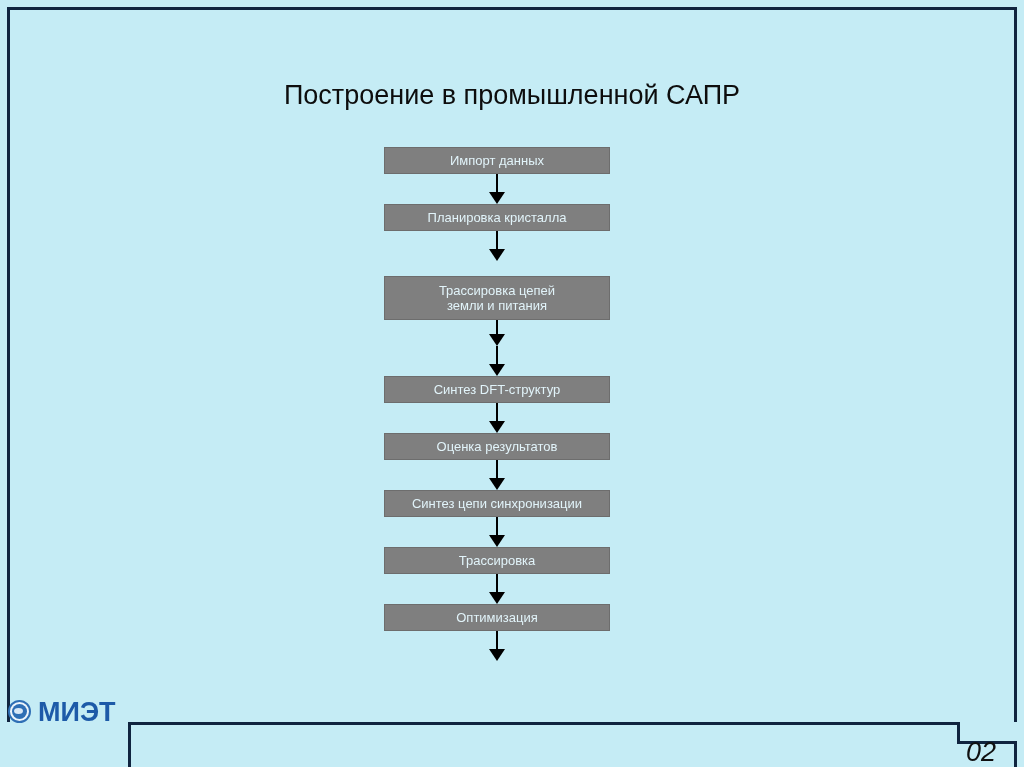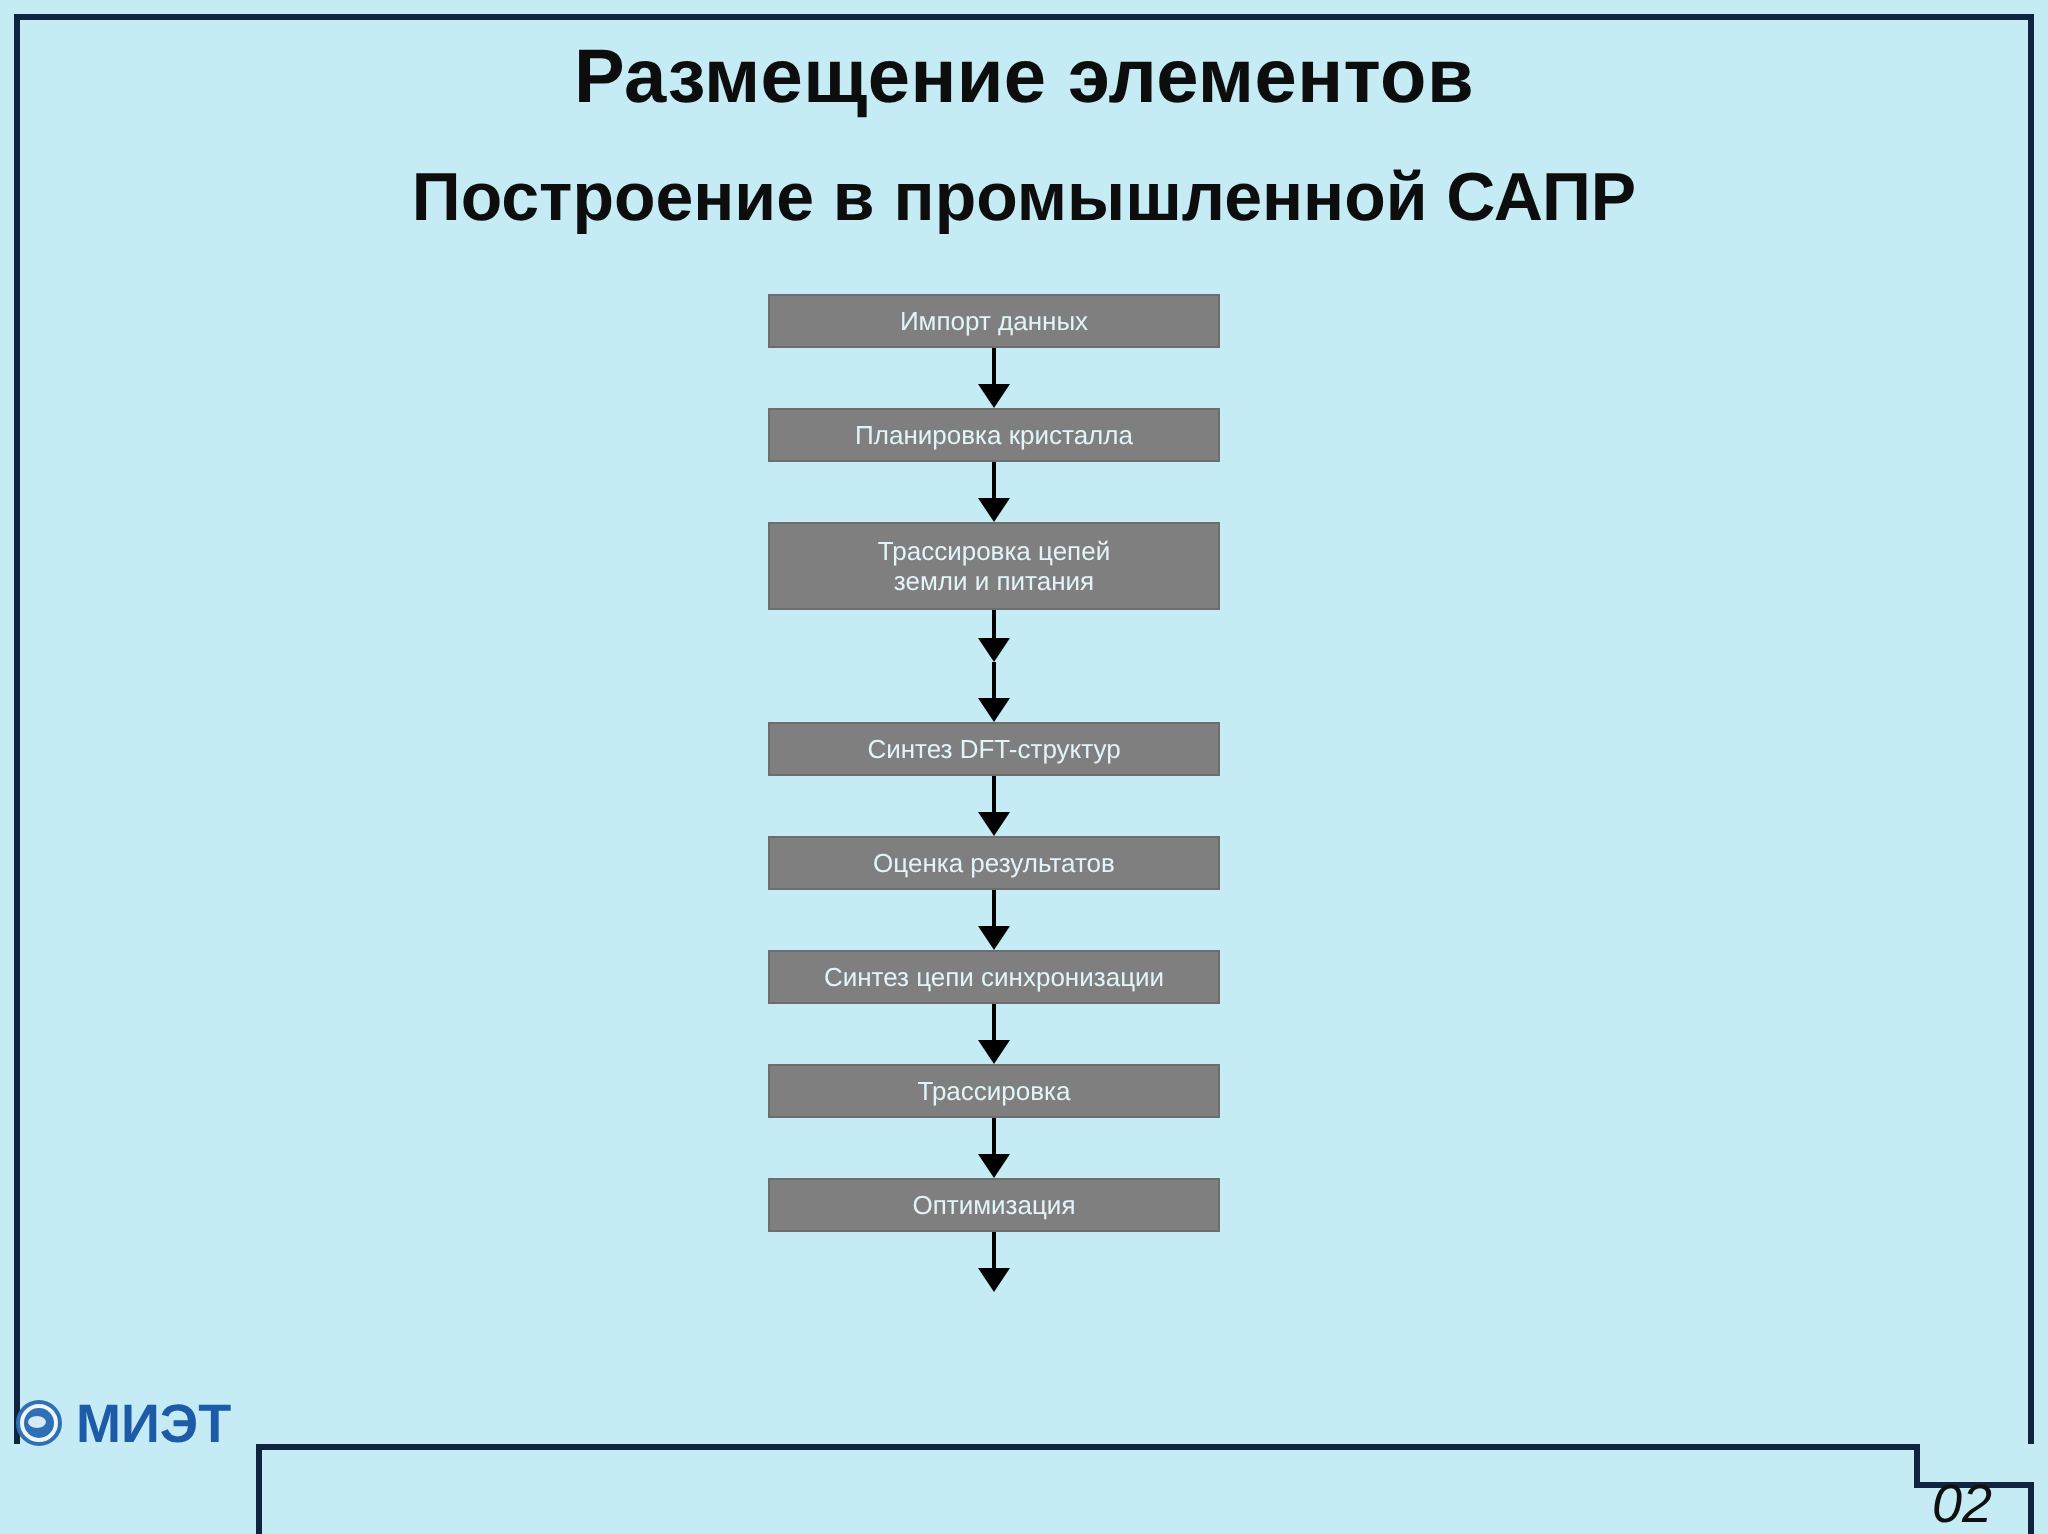--- a/index.html
+++ b/index.html
@@ -50,22 +50,22 @@
     color: #0d0d0d;
     letter-spacing: 0.2px;
     white-space: nowrap;
   }
   .subtitle {
     position: absolute;
     left: 0;
     top: 80px;
     width: 1024px;
     text-align: center;
-    font-size: 34px;
-    font-weight: bold;
+    font-size: 27px;
+    font-weight: normal;
     color: #0d0d0d;
     white-space: nowrap;
   }
 
   
   #flow {
     position: absolute;
     left: 384px;
     top: 147px;
     width: 226px;
@@ -78,20 +78,21 @@
     background: #7f7f7f;
     color: #e2f4fa;
     font-size: 13px;
     line-height: 15px;
     text-align: center;
     padding: 5px 16px;
     border: 1px solid #6d6d6d;
   }
   .node.two-line {
     padding: 6px 4px;
+    margin-top: 15px;
   }
   .node.highlight {
     background: #9a9ade;
     color: #12104a;
     font-weight: bold;
     border: 1px solid #8d8dd2;
   }
 
   
   .arrow {
@@ -185,21 +186,20 @@
 
   <div class="frame-bar frame-top"></div>
   <div class="frame-bar frame-right"></div>
   <div class="frame-bar frame-left"></div>
   <div class="frame-bar frame-bottom-mid"></div>
   <div class="frame-bar frame-notch-left-v"></div>
   <div class="frame-bar frame-notch-right-v"></div>
   <div class="frame-bar frame-bottom-right"></div>
   <div class="frame-bar frame-right-lower"></div>
 
-  <div class="title">Размещение элементов</div>
   <div class="subtitle">Построение в промышленной САПР</div>
 
   <div id="flow">
       <div class="node">
         <div>Импорт данных</div>
       </div>
       <div class="arrow">
         <div class="shaft"></div>
         <div class="head"></div>
       </div>

